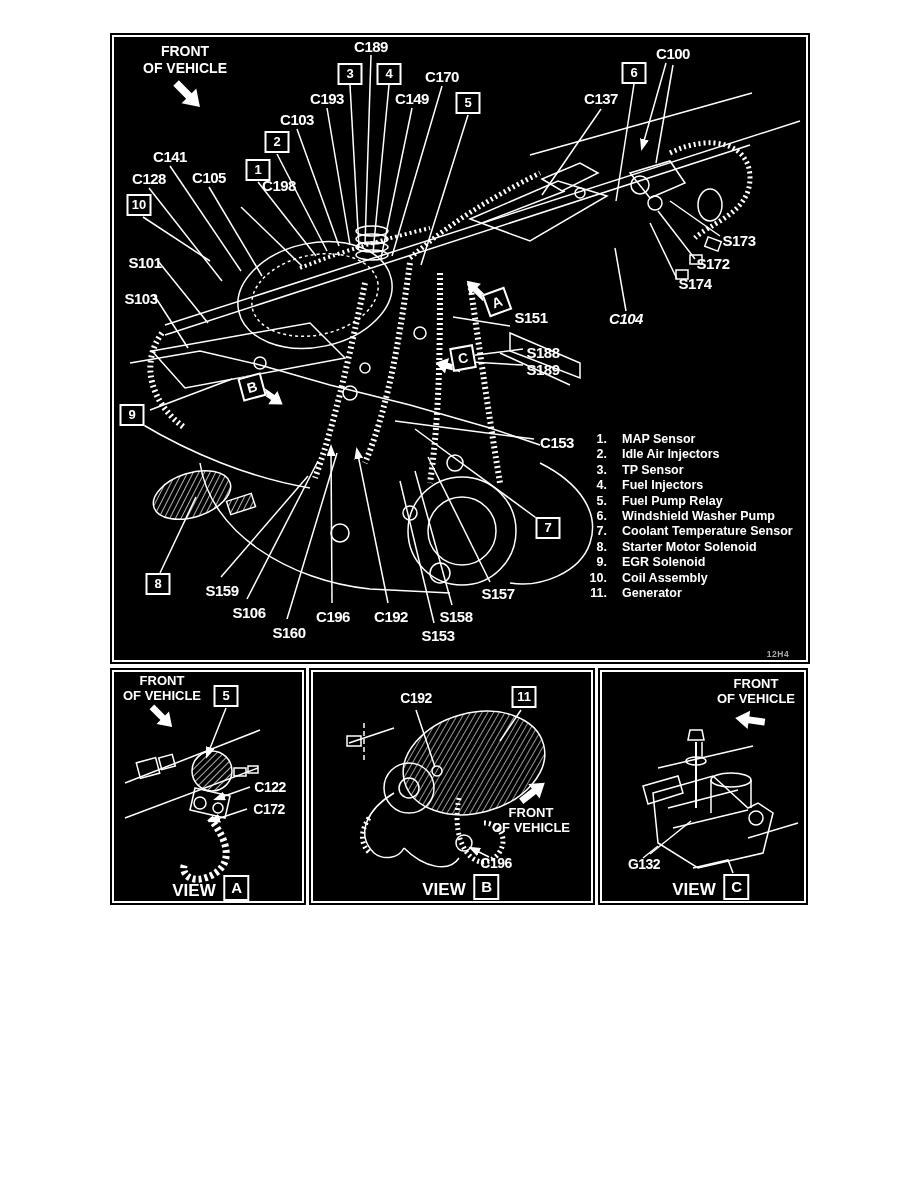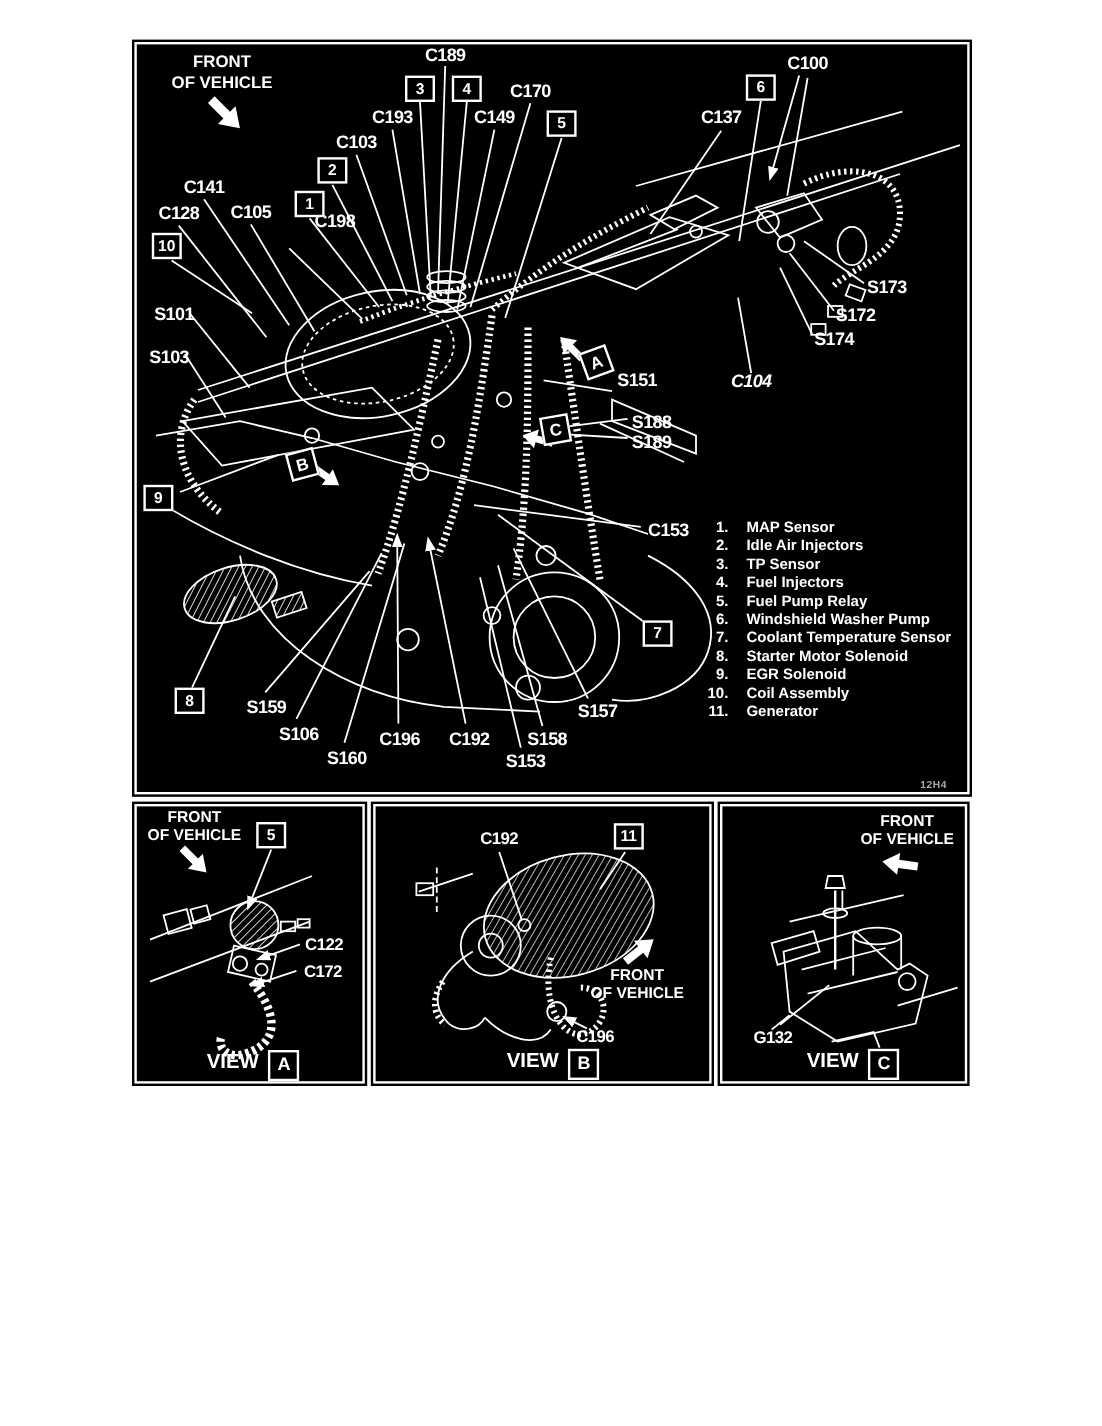--- a/index.html
+++ b/index.html
@@ -20,21 +20,21 @@
   .fov{position:absolute;transform:translateX(-50%);color:#fff;text-align:center;
        font-weight:bold;font-size:14px;line-height:17px;white-space:nowrap;}
   .fov.small{font-size:13px;line-height:15px;}
   .legend{position:absolute;left:470px;top:399px;}
   .legend-row{display:flex;align-items:baseline;height:15.4px;color:#fff;
        font-weight:bold;font-size:12.5px;}
   .lnum{width:27px;text-align:right;margin-right:15px;}
   .ltxt{white-space:nowrap;}
   .figcode{position:absolute;transform:translate(-50%,-50%);color:#aaa;
        font-weight:bold;font-size:8.5px;letter-spacing:0.5px;}
-  .viewfoot{position:absolute;transform:translate(-50%,-50%);display:flex;align-items:flex-start;
+  .viewfoot{position:absolute;transform:translate(-50%,-50%);display:flex;align-items:flex-end;
        gap:8px;color:#fff;font-weight:bold;font-size:17px;}
   .vbox{width:22px;height:22px;border:2px solid #fff;background:#000;text-align:center;
        line-height:22px;font-size:15px;}
 </style>
 </head>
 <body>
 
 <div class="page">
 
   <div class="panel" style="left:110px;top:33px;width:700px;height:631px;">

